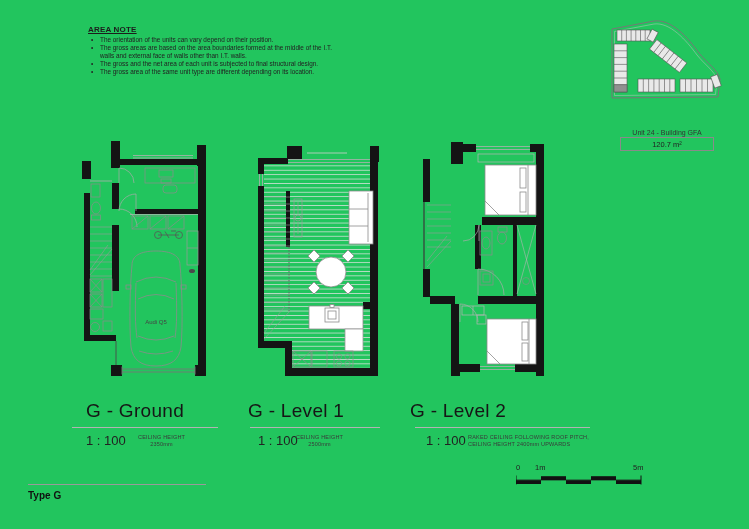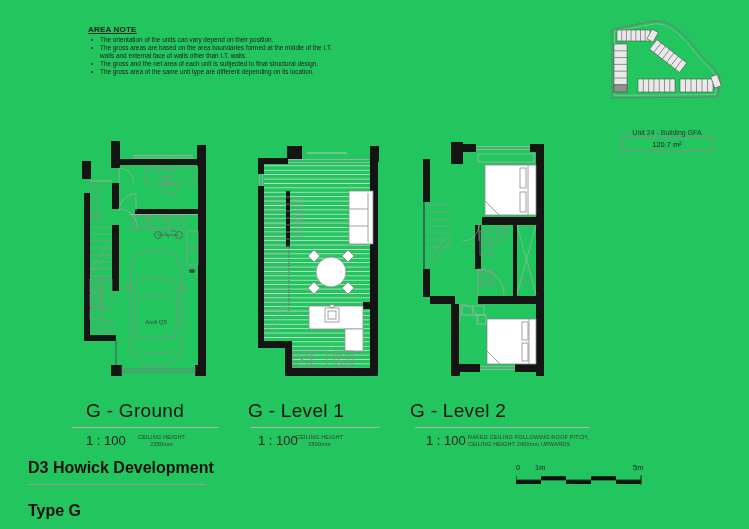--- a/index.html
+++ b/index.html
@@ -21,21 +21,21 @@
   .plan svg{display:block;width:100%;height:100%;}
   .plan-title{position:absolute;font-size:19px;color:#161616;letter-spacing:.3px;}
   .title-rule{position:absolute;height:1px;background:#b3b3b3;}
   .scale-row{position:absolute;font-size:13px;color:#222;}
   .cnote{position:absolute;font-size:5.5px;line-height:6.6px;color:#3a3a3a;letter-spacing:.2px;}
   .cnote .cl{display:block;}
   .cnote.center{text-align:center;}
   
   .project-title{position:absolute;left:28px;top:459px;font-size:16px;font-weight:bold;color:#111;}
   .project-rule{position:absolute;left:28px;top:484px;width:178px;height:1px;background:#9a9a9a;}
-  .type-label{position:absolute;left:28px;top:490px;font-size:16px;font-weight:bold;color:#111;margin-top:12px;}
+  .type-label{position:absolute;left:28px;top:490px;font-size:10px;font-weight:bold;color:#111;}
   
   .scale-bar{position:absolute;left:514px;top:463px;width:132px;height:28px;}
   .sb-label{position:absolute;top:0;font-size:7.5px;color:#222;}
   .sb-0{left:2px;} .sb-1{left:21px;text-align:right;} .sb-5{left:119px;}
   .sb-svg{position:absolute;left:2px;top:11px;}
   svg text{font-family:"Liberation Sans","DejaVu Sans",sans-serif;}
 </style>
 </head>
 <body>
 
@@ -411,21 +411,20 @@
   </div>
 
   <div class="plan-title" style="left:410px;top:400px;">G - Level 2</div>
   <div class="title-rule" style="left:415px;top:427px;width:175px;"></div>
   <div class="scale-row" style="left:426px;top:433px;">1 : 100</div>
   <div class="cnote" style="left:468px;top:434px;">
     <span class="cl">RAKED CEILING FOLLOWING ROOF PITCH,</span>
     <span class="cl">CEILING HEIGHT 2400mm UPWARDS</span>
   </div>
 
-  <div class="project-title">D3 Howick Development</div>
   <div class="project-rule"></div>
   <div class="type-label">Type G</div>
 
   <div class="scale-bar">
     <span class="sb-label sb-0">0</span>
     <span class="sb-label sb-1">1m</span>
     <span class="sb-label sb-5">5m</span>
     <svg class="sb-svg" width="128" height="14" viewBox="0 0 128 14">
       <line x1="0" y1="6" x2="125" y2="6" stroke="#222" stroke-width="0.8"></line>
       <g fill="#111">

